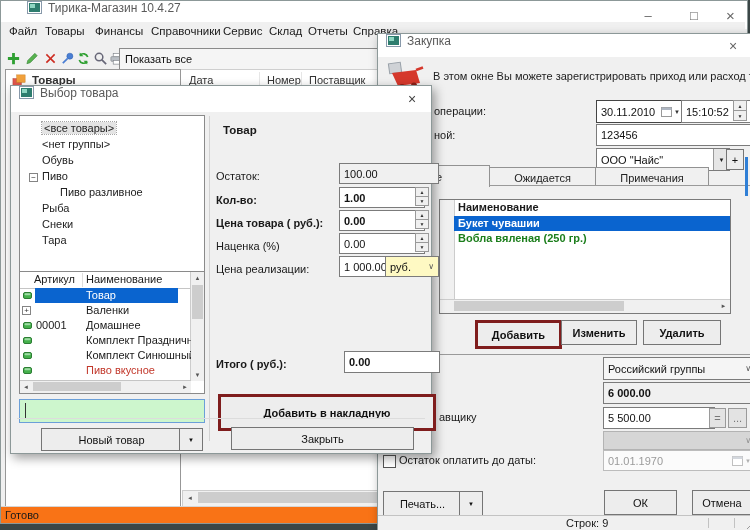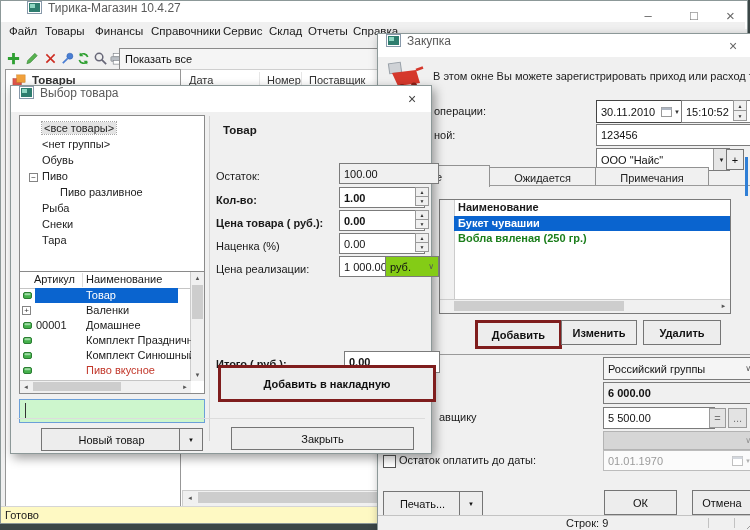--- a/index.html
+++ b/index.html
@@ -142,21 +142,21 @@
         <span class="sep" style="left:78px;top:2px;height:16px;border-color:#e6e6e6"></span>
         <span class="sep" style="left:120px;top:2px;height:16px;border-color:#e6e6e6"></span>
       </div>
     </div>
 
     <div class="abs" style="left:181px;top:489px;width:563px;height:15px;background:#f1f1f1;border:1px solid #cdcdcd">
       <div class="sb abs" style="left:0;top:0;width:14px;height:13px">◄</div>
       <div class="thumb" style="left:15px;top:1px;width:396px;height:11px"></div>
     </div>
 
-    <div class="abs" style="left:0;top:505px;width:744px;height:16px;background:#fef9c3;border-top:1px solid #d5d5d5">
+    <div class="abs" style="left:0;top:505px;width:744px;height:16px;background:#f97316;border-top:1px solid #d5d5d5">
       <span class="lbl" style="left:4px;top:2px">Готово</span>
     </div>
   </div>
 
   <div class="win shadow" style="left:377px;top:33px;width:380px;height:496px;z-index:10">
     <div class="tbar" style="height:23px">
       <span>
         <svg width="15" height="13" viewBox="0 0 15 13">
             <rect x="0.5" y="0.5" width="14" height="12" fill="#fff" stroke="#8899aa"></rect>
             <rect x="2" y="2" width="11" height="9" fill="#2e7d6e"></rect>
@@ -460,31 +460,31 @@
     </div>
     <div class="spin" style="left:404px;top:147px;height:19px">
       <div>▲</div>
       <div>▼</div>
     </div>
 
     <span class="lbl" style="left:205px;top:177px">Цена реализации:</span>
     <div class="fld" style="left:328px;top:170px;width:44px;height:19px">
       <span>1 000.00</span>
     </div>
-    <div class="fld" style="left:374px;top:170px;width:44px;height:19px;background:#84cc16">
+    <div class="fld" style="left:374px;top:170px;width:44px;height:19px;background:#fef9c3">
       <span>руб.</span>
       <span class="chev">∨</span>
     </div>
 
     <span class="lbl b" style="left:205px;top:272px">Итого ( руб.):</span>
     <div class="fld" style="left:333px;top:265px;width:86px;height:20px">
       <span class="b">0.00</span>
     </div>
 
-    <div class="btn b focus" style="left:207px;top:279px;width:212px;height:31px">
+    <div class="btn b focus" style="left:207px;top:308px;width:212px;height:31px">
       <span>Добавить в накладную</span>
     </div>
 
     <div class="abs" style="left:6px;top:332px;width:408px;border-top:1px solid #dcdcdc"></div>
 
     <div class="btn" style="left:220px;top:341px;width:181px;height:21px">
       <span>Закрыть</span>
     </div>
   </div>
 

